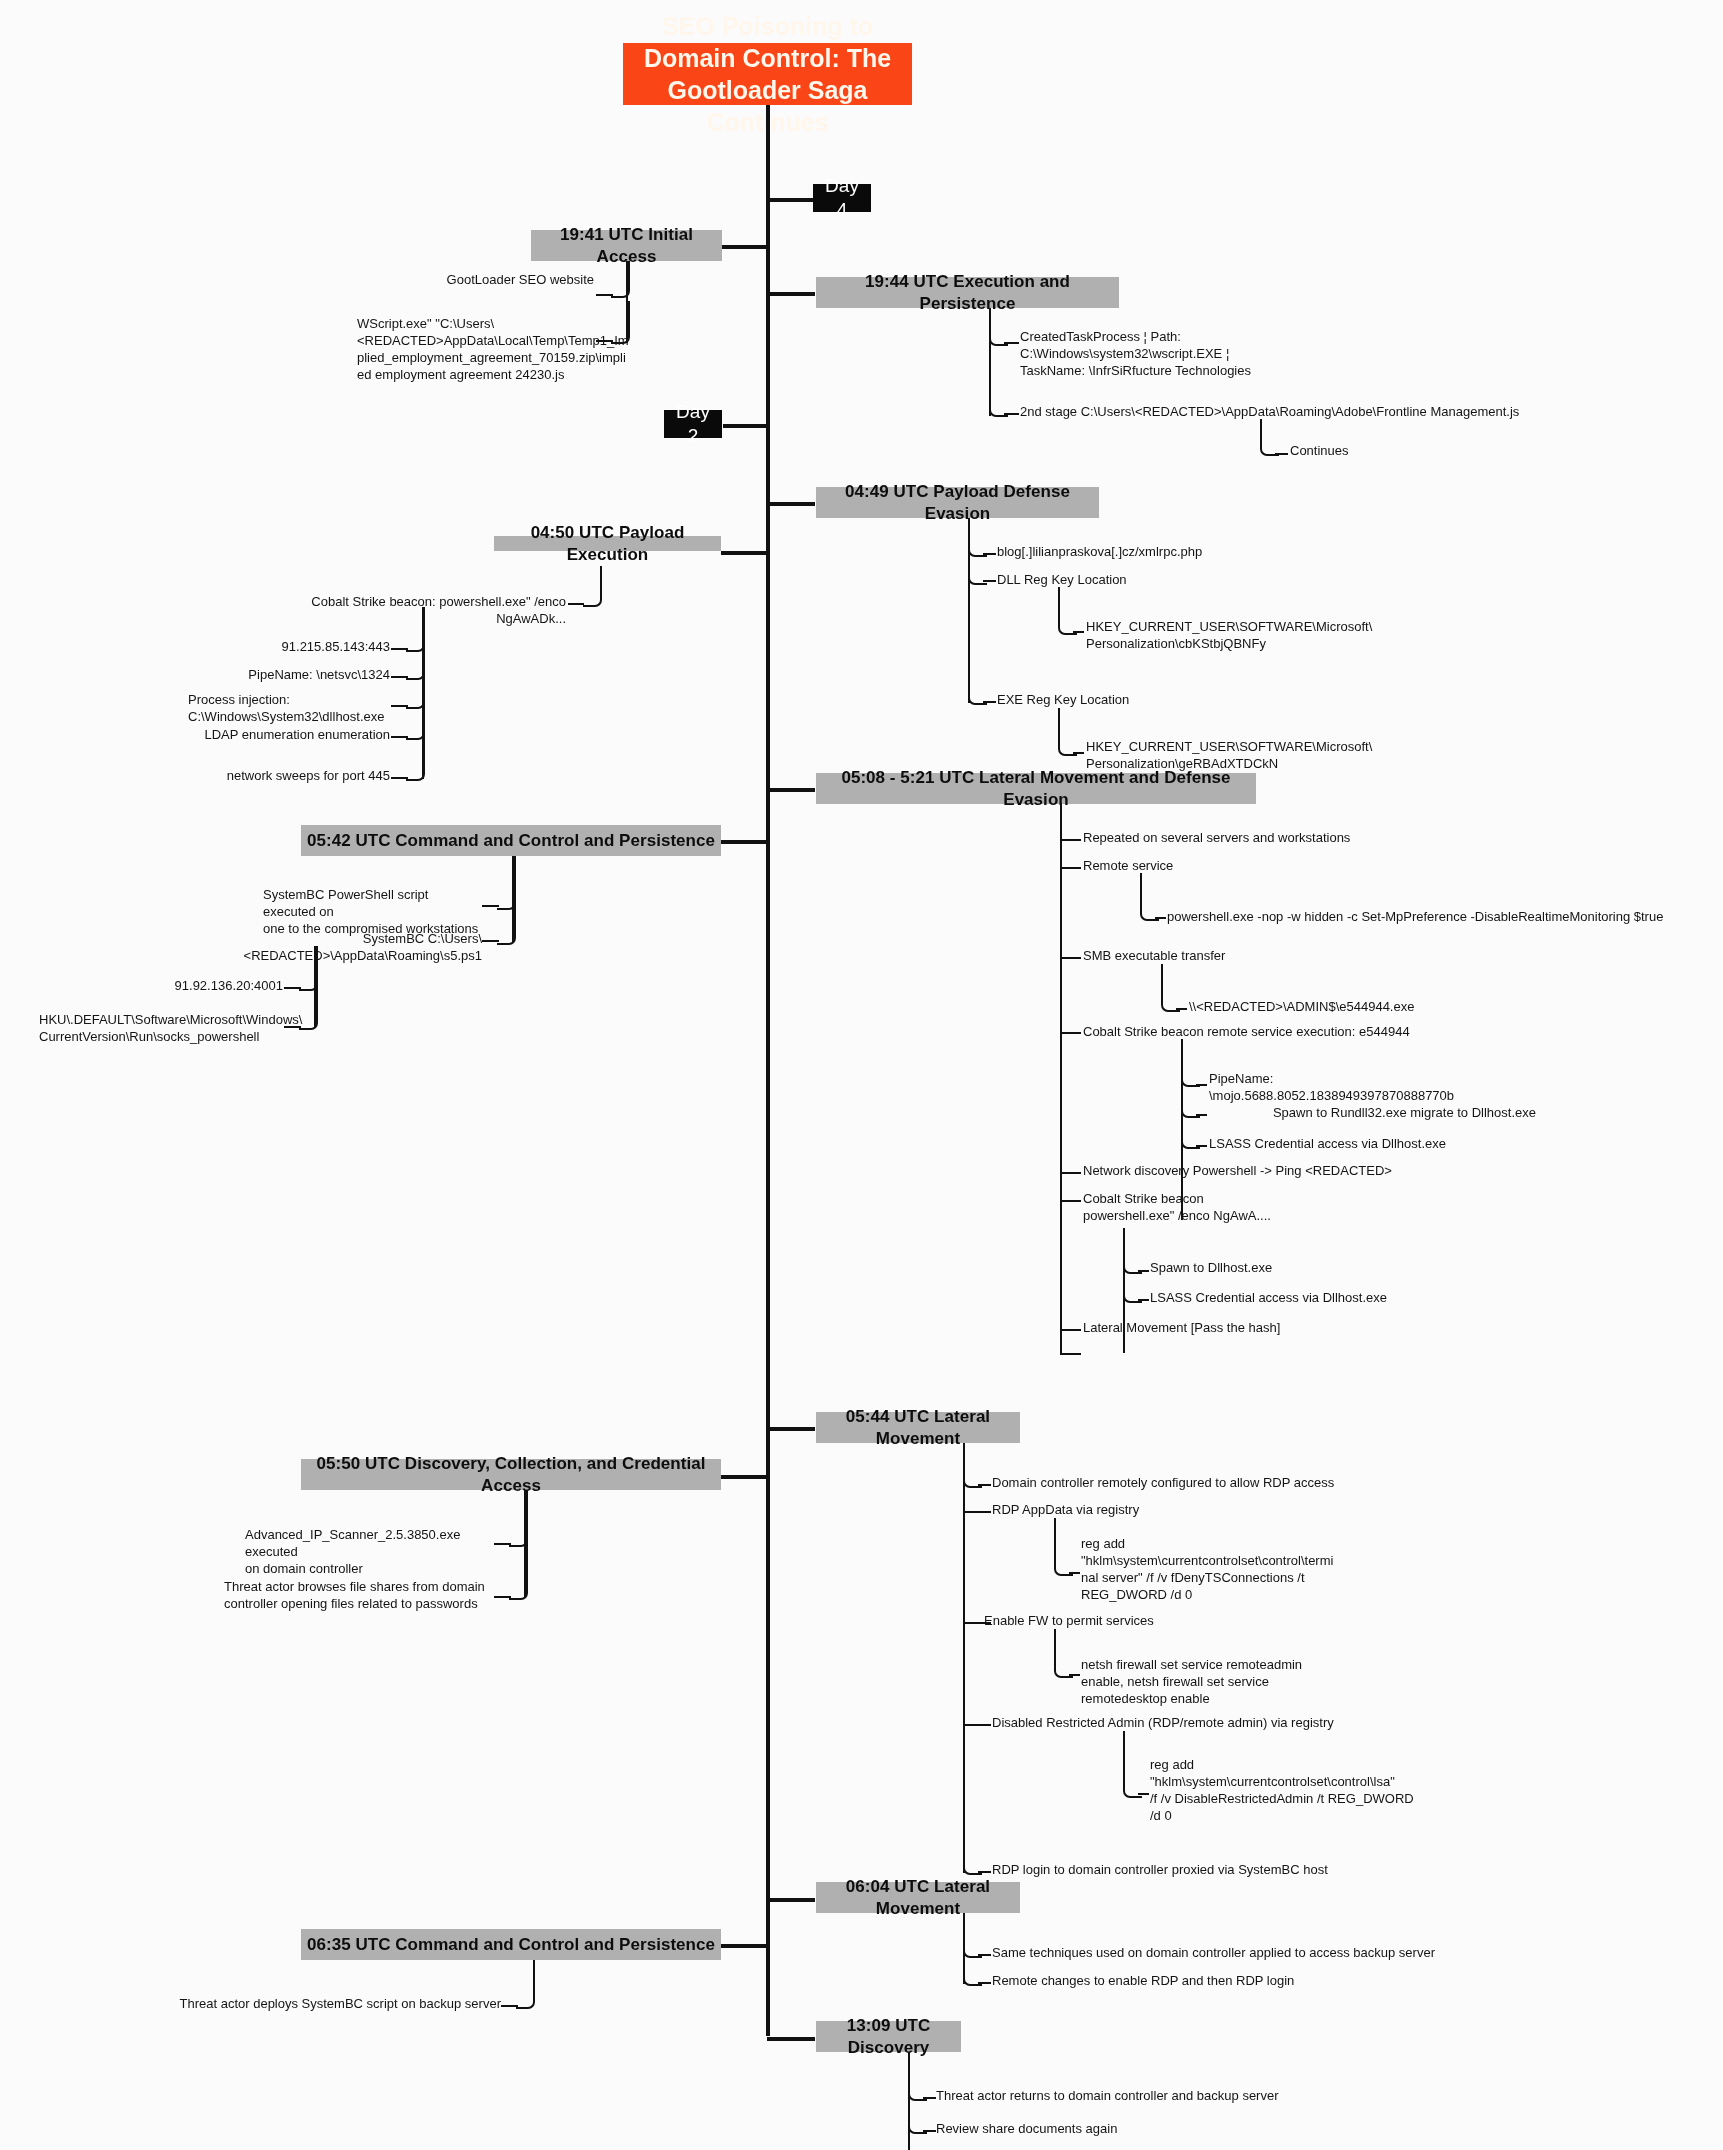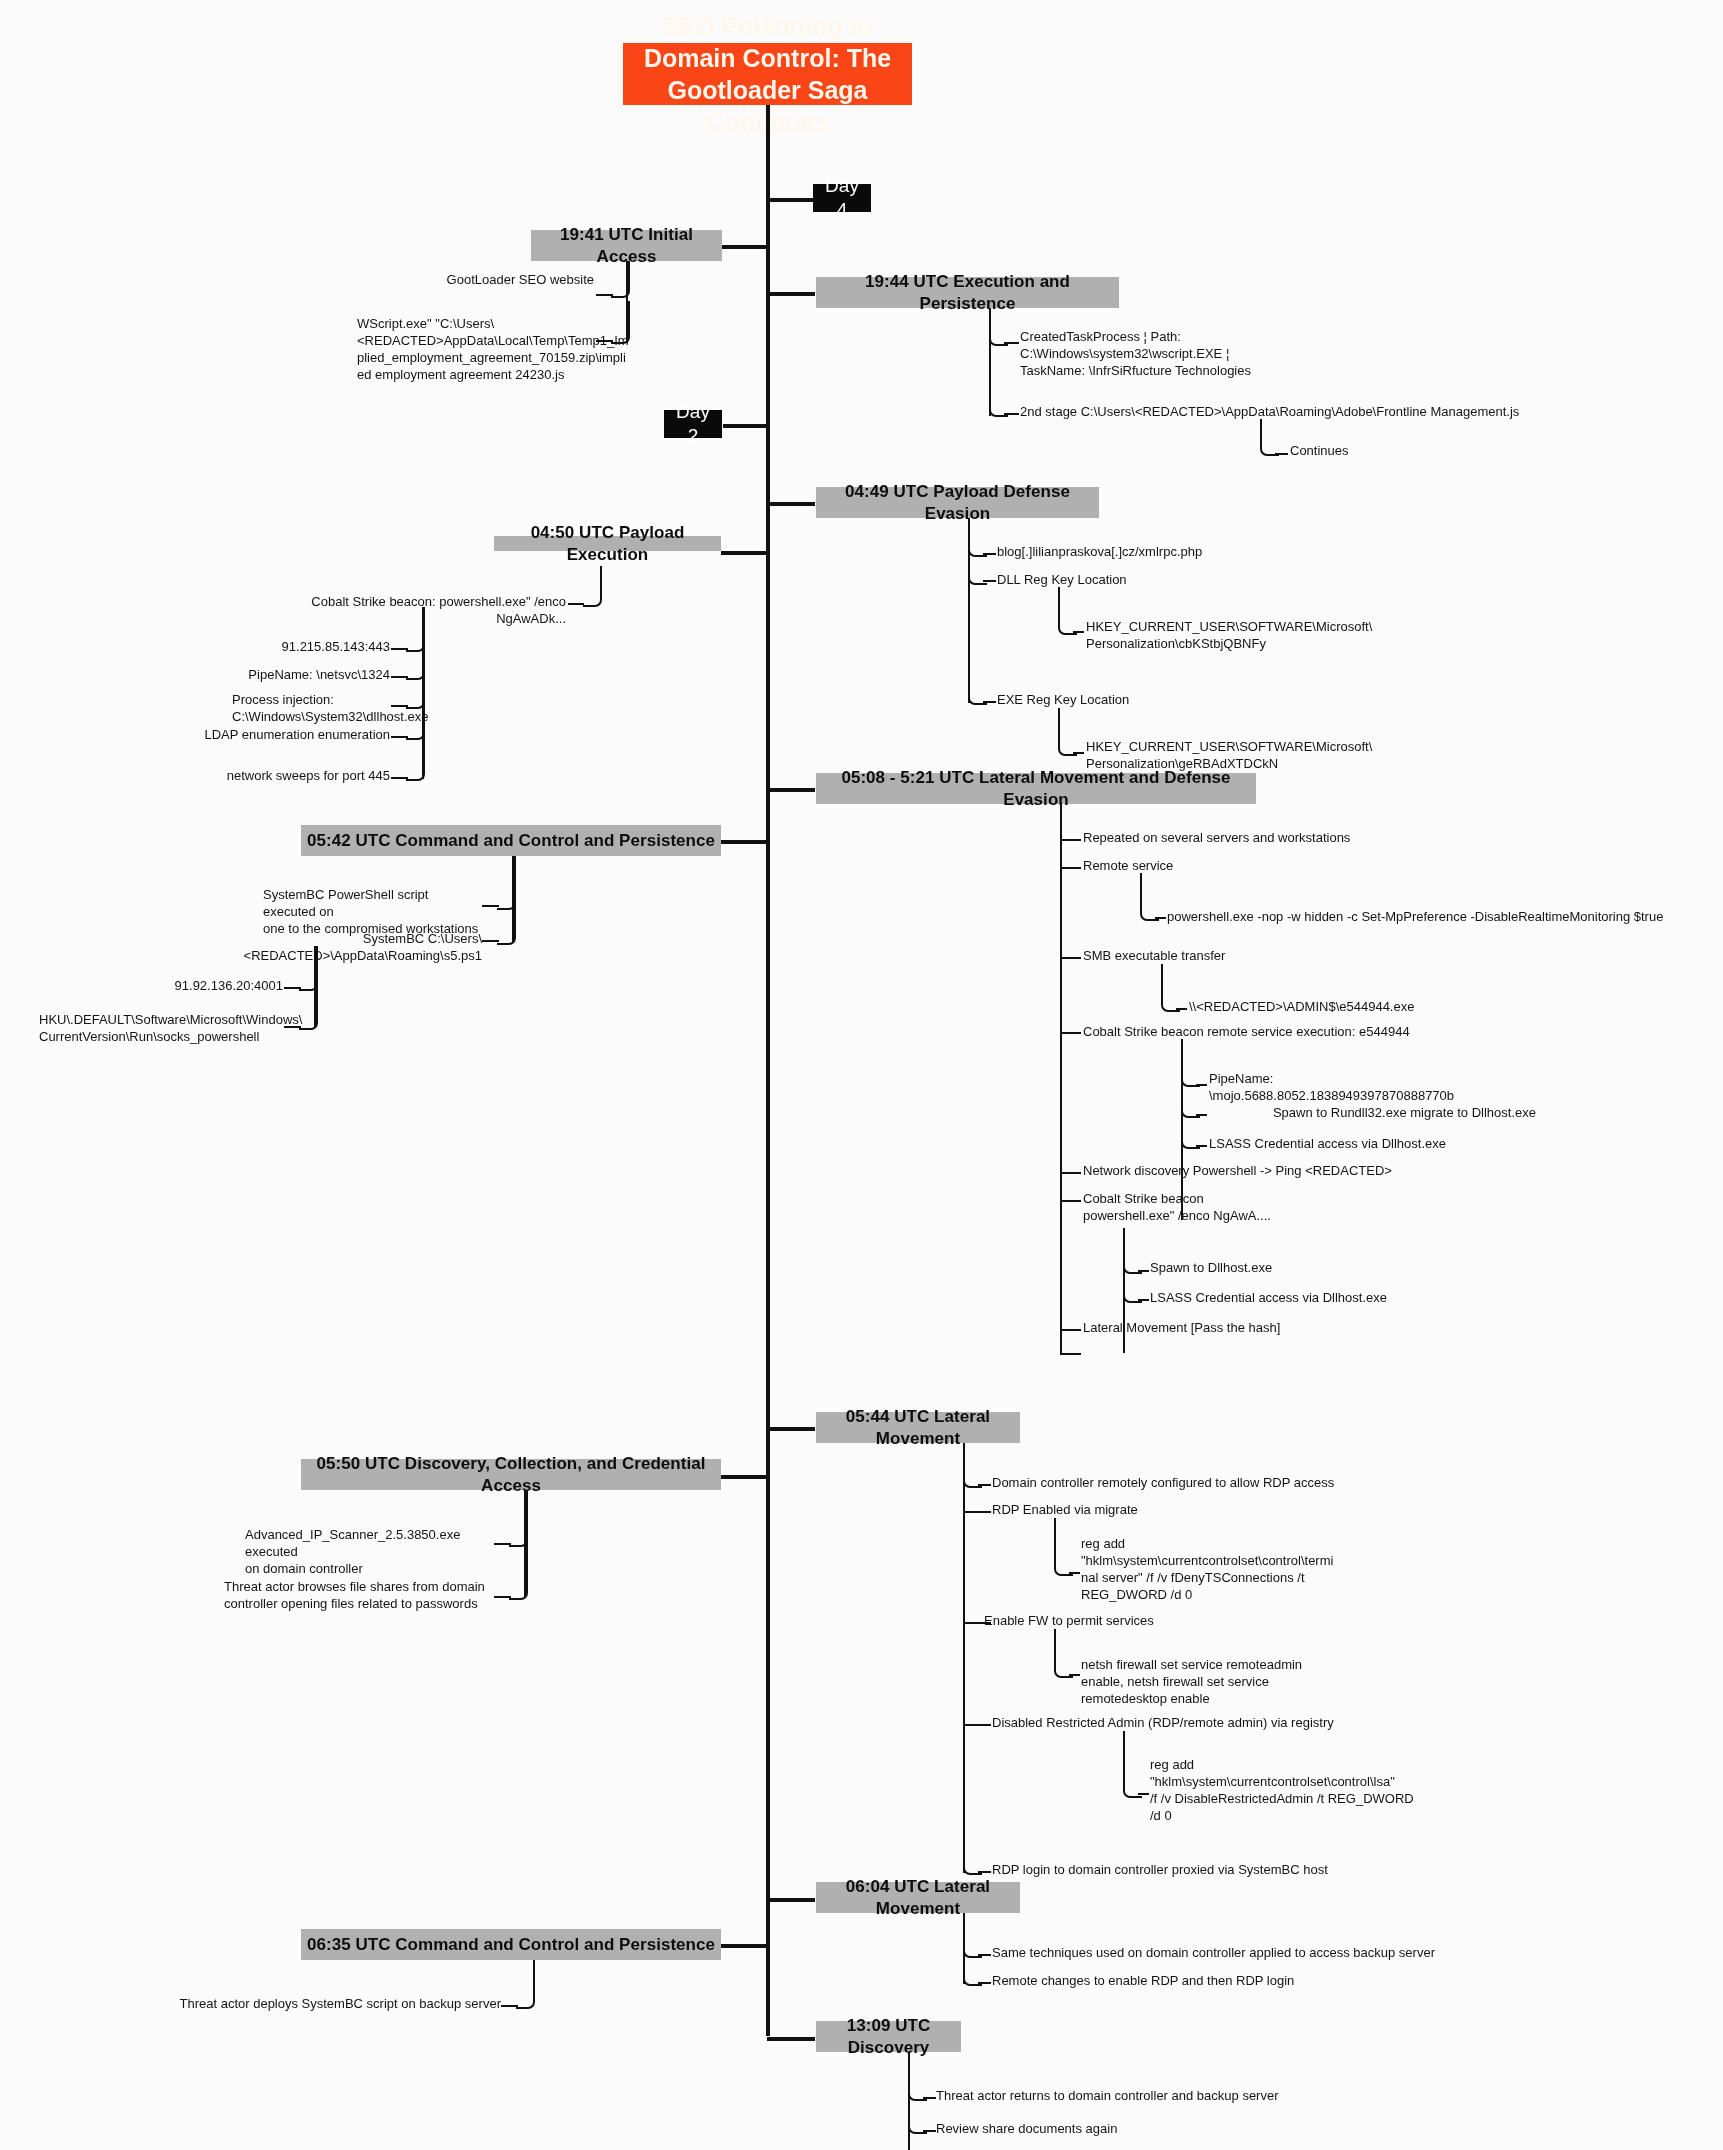--- a/index.html
+++ b/index.html
@@ -159,21 +159,21 @@
   <div class="elbowL" style="left:406px;top:607px;width:17px;height:43px;"></div>
   <div class="h" style="left:391px;top:648px;width:17px;"></div>
   <div class="leaf r" style="left:232px;top:639px;width:158px;">91.215.85.143:443</div>
 
   <div class="elbowL" style="left:406px;top:607px;width:17px;height:71px;"></div>
   <div class="h" style="left:391px;top:676px;width:17px;"></div>
   <div class="leaf r" style="left:232px;top:667px;width:158px;">PipeName: \netsvc\1324</div>
 
   <div class="elbowL" style="left:406px;top:607px;width:17px;height:100px;"></div>
   <div class="h" style="left:391px;top:705px;width:17px;"></div>
-  <div class="leaf l" style="left:188px;top:692px;width:202px;text-align:left;margin-left:44px;">Process injection:
+  <div class="leaf l" style="left:188px;top:692px;width:202px;text-align:left;">Process injection:
 C:\Windows\System32\dllhost.exe</div>
 
   <div class="elbowL" style="left:406px;top:607px;width:17px;height:131px;"></div>
   <div class="h" style="left:391px;top:736px;width:17px;"></div>
   <div class="leaf r" style="left:189px;top:727px;width:201px;">LDAP enumeration enumeration</div>
 
   <div class="elbowL" style="left:406px;top:607px;width:17px;height:172px;"></div>
   <div class="h" style="left:391px;top:777px;width:17px;"></div>
   <div class="leaf r" style="left:189px;top:768px;width:201px;">network sweeps for port 445</div>
 
@@ -253,21 +253,21 @@
 
   <div class="h thick" style="left:767px;top:1427px;width:48px;"></div>
   <div class="node phase" style="left:816px;top:1412px;width:204px;height:31px;">05:44 UTC Lateral Movement</div>
   <div class="v" style="left:963px;top:1443px;height:430px;"></div>
 
   <div class="elbowR" style="left:963px;top:1443px;width:17px;height:43px;"></div>
   <div class="h" style="left:978px;top:1484px;width:13px;"></div>
   <div class="leaf l" style="left:992px;top:1475px;width:387px;">Domain controller remotely configured to allow RDP access</div>
 
   <div class="h" style="left:963px;top:1511px;width:27.5px;"></div>
-  <div class="leaf l" style="left:992px;top:1502px;width:258px;">RDP Enabled via migrate</div>
+  <div class="leaf l" style="left:992px;top:1502px;width:258px;">RDP AppData via registry</div>
   <div class="elbowR" style="left:1054px;top:1518px;width:17px;height:56px;"></div>
   <div class="h" style="left:1069px;top:1572px;width:11.2px;"></div>
   <div class="leaf l" style="left:1081px;top:1536px;width:275px;"> reg add
 "hklm\system\currentcontrolset\control\termi
 nal server" /f /v fDenyTSConnections /t
 REG_DWORD /d 0</div>
 
   <div class="h" style="left:963px;top:1622px;width:27.5px;"></div>
   <div class="leaf l" style="left:984px;top:1613px;width:258px;">Enable FW to permit services</div>
   <div class="elbowR" style="left:1054px;top:1629px;width:17px;height:47px;"></div>

